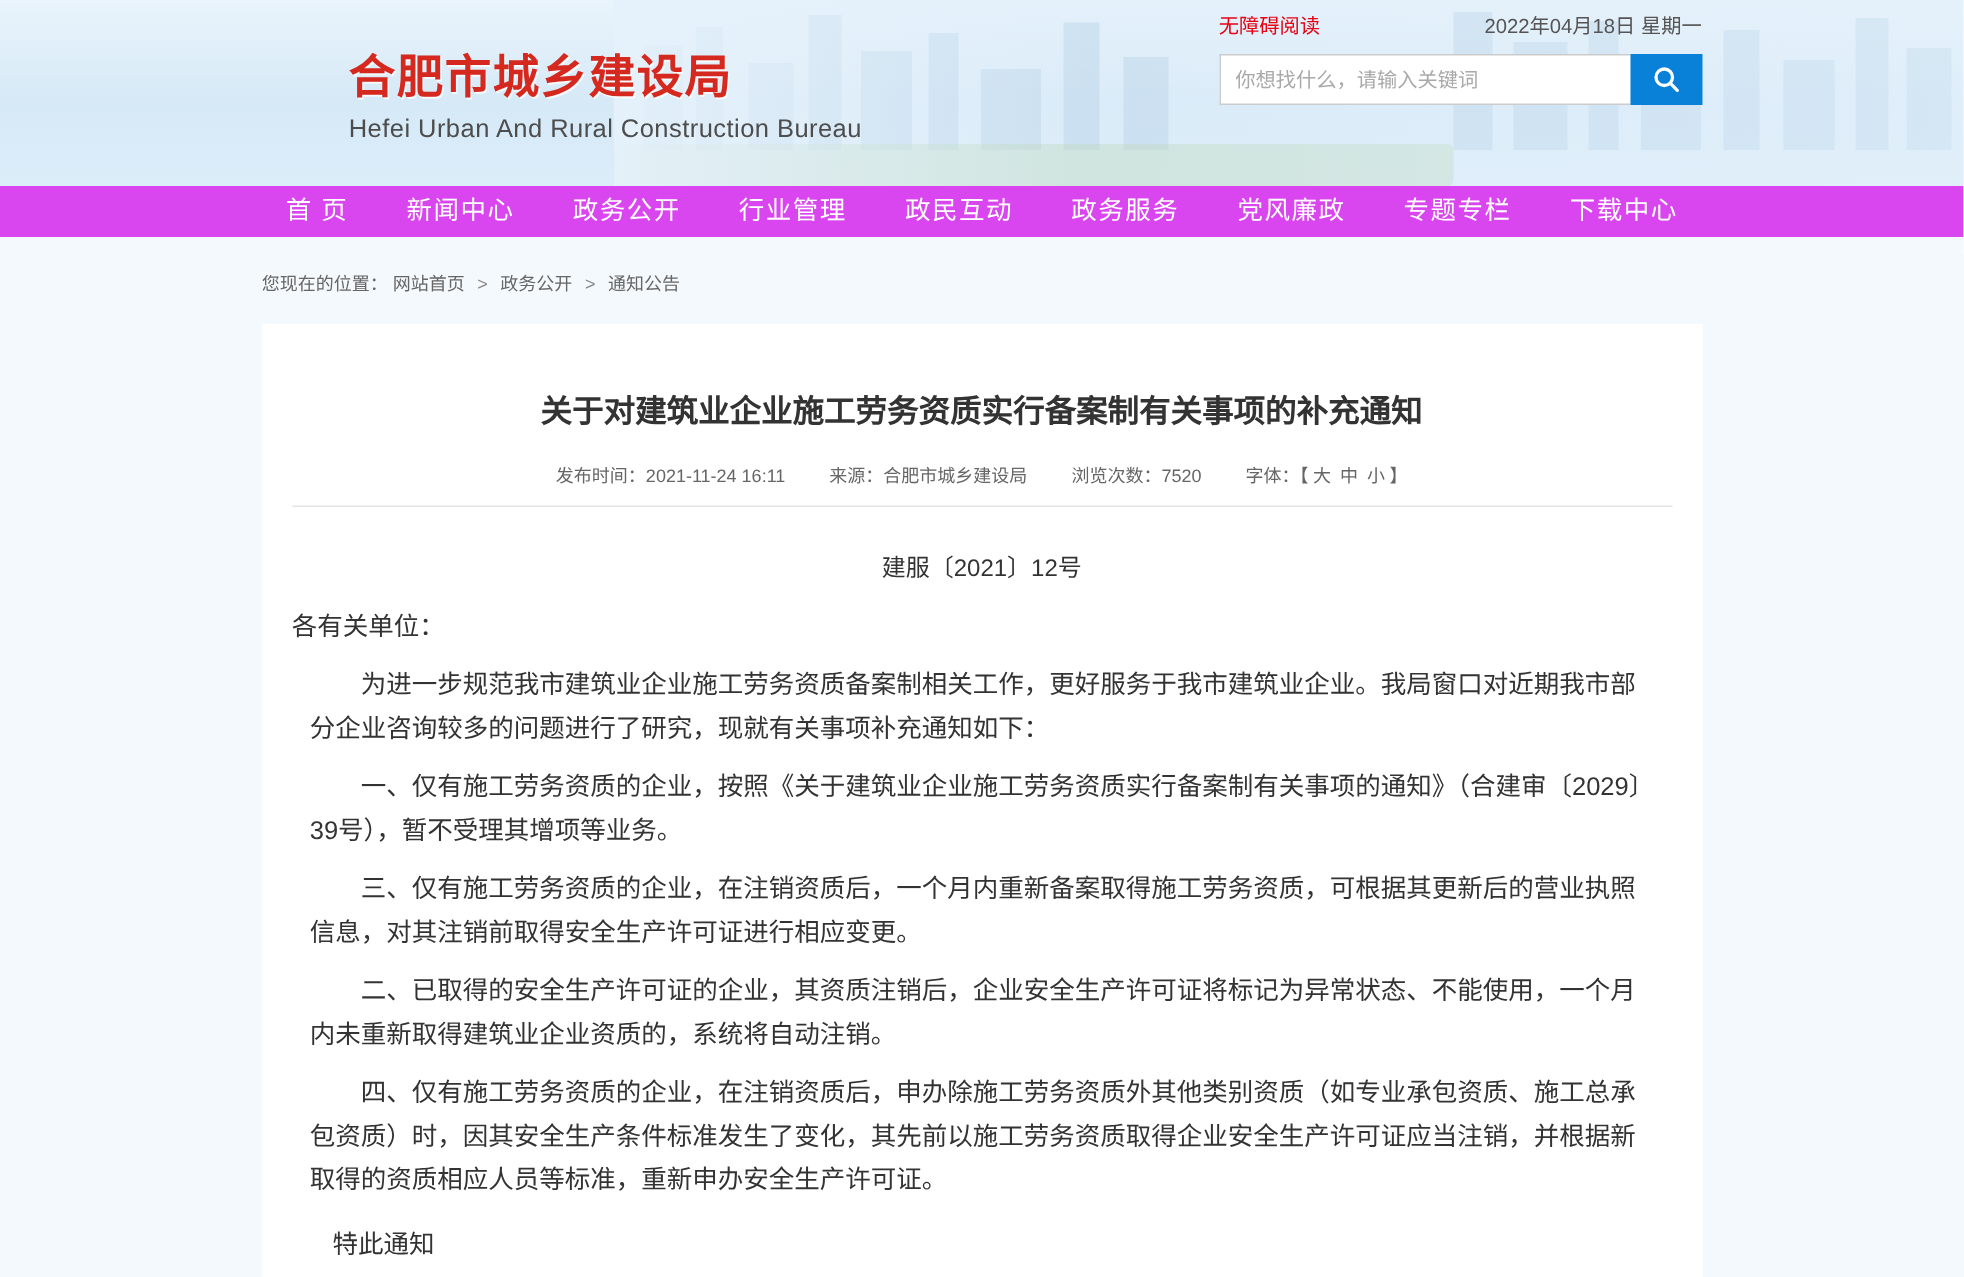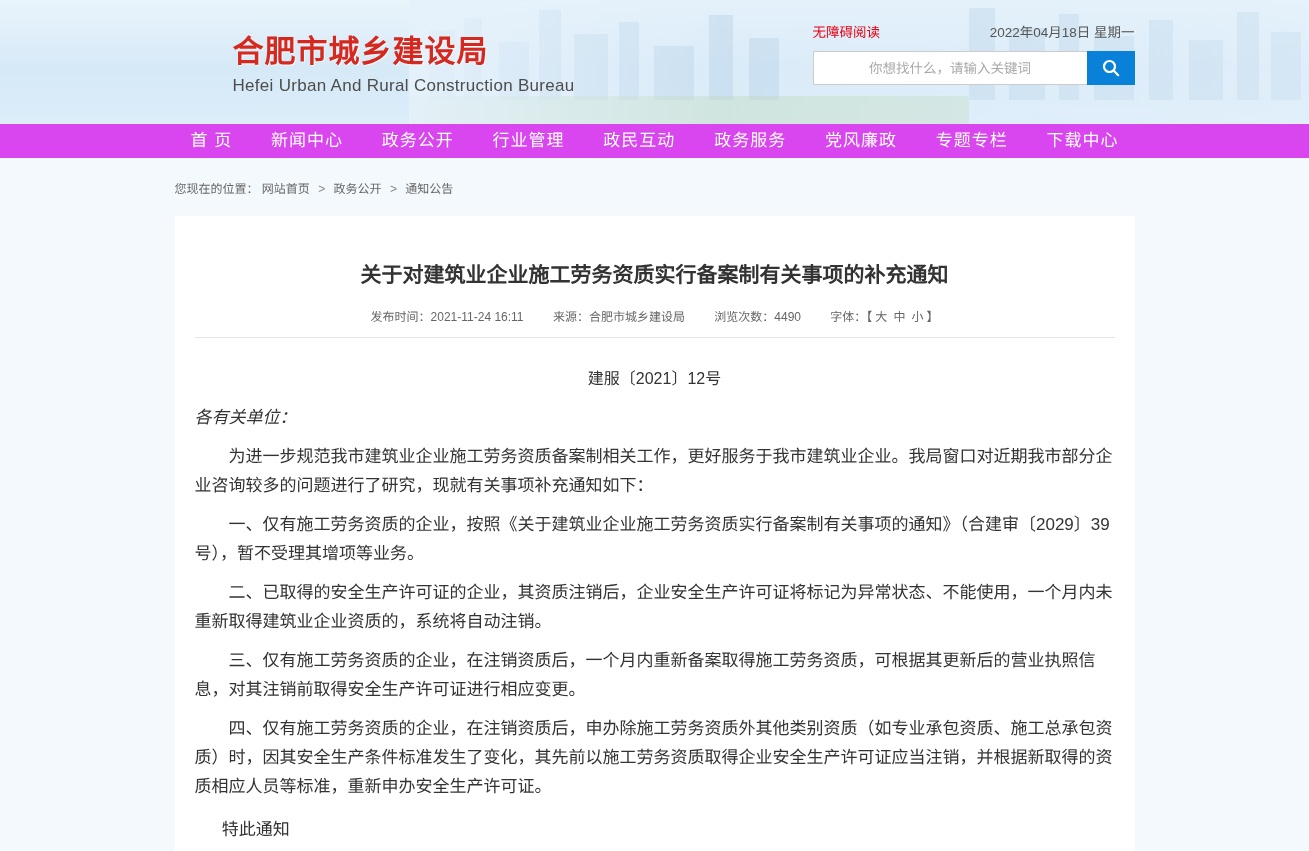--- a/index.html
+++ b/index.html
@@ -38,41 +38,40 @@
     color: #d5281e;
     letter-spacing: 1px;
     text-shadow: 1px 1px 0 rgba(255,255,255,0.7);
   }
   .logo-en {
     margin-top: 5px;
     font-size: 17px;
     color: #4d4d4d;
     letter-spacing: 0.3px;
   }
-  .header-right { width: 322px; padding-top: 21px; }
+  .header-right { width: 322px; padding-top: 6px; }
   .header-top-row {
     display: flex;
     justify-content: space-between;
     align-items: center;
     font-size: 13.5px;
   }
   .accessibility-link { color: #e60012; text-decoration: none; cursor: pointer; }
   .current-date { color: #555; }
   .search-bar { margin-top: 10px; display: flex; height: 34px; }
   .search-input {
     flex: 1;
     border: 1px solid #ccc;
     border-right: none;
     background: #fff;
     padding: 0 10px;
     font-size: 13.5px;
     color: #333;
     outline: none;
     font-family: inherit;
-    text-align: center;
   }
   .search-input::placeholder { color: #a9a9a9; }
   .search-button {
     width: 48px;
     background: #0a81d8;
     border: none;
     cursor: pointer;
     display: flex;
     align-items: center;
     justify-content: center;
@@ -128,22 +127,22 @@
   .font-switch a { color: #666; text-decoration: none; cursor: pointer; margin: 0 3px; }
   .meta-divider { border-bottom: 1px solid #e4e4e4; margin-top: 13px; }
 
   .doc-number {
     text-align: center;
     font-size: 16px;
     color: #333;
     margin-top: 27px;
   }
   .article-body { margin-top: 14px; font-size: 17px; line-height: 29px; color: #333; }
-  .salutation { margin-bottom: 4px; font-style: italic; }
-  .para { text-indent: 2em; margin: 10px 0; }
+  .salutation { margin-bottom: 4px; }
+  .para { text-indent: 2em; margin: 10px 12px; }
   .closing { text-indent: 1.6em; margin-top: 14px; }
 </style>
 </head>
 <body>
 
 <header class="site-header">
   <svg class="header-bg" viewBox="0 0 900 124" preserveAspectRatio="none" aria-hidden="true">
     <rect x="0" y="0" width="900" height="124" fill="#d9ebf8" opacity="0.35"></rect>
     <g fill="#aecbe2" opacity="0.45">
       <rect x="20" y="30" width="26" height="70"></rect>
@@ -235,38 +234,38 @@
     <a>通知公告</a>
   </div>
 </div>
 
 <main class="card">
   <h1 class="article-title">关于对建筑业企业施工劳务资质实行备案制有关事项的补充通知</h1>
 
   <div class="article-meta">
     <span class="meta-item"><span>发布时间：</span><span>2021-11-24 16:11</span></span>
     <span class="meta-item"><span>来源：</span><span>合肥市城乡建设局</span></span>
-    <span class="meta-item"><span>浏览次数：</span><span>4490</span></span>
+    <span class="meta-item"><span>浏览次数：</span><span>7520</span></span>
     <span class="meta-item font-switch"><span>字体：</span><span>【</span><a>大</a><a>中</a><a>小</a><span>】</span></span>
   </div>
 
   <div class="meta-divider"></div>
 
   <div class="doc-number">建服〔2021〕12号</div>
 
   <div class="article-body">
     <p class="salutation">各有关单位：</p>
     <div>
 
         <p class="para">为进一步规范我市建筑业企业施工劳务资质备案制相关工作，更好服务于我市建筑业企业。我局窗口对近期我市部分企业咨询较多的问题进行了研究，现就有关事项补充通知如下：</p>
 
         <p class="para">一、仅有施工劳务资质的企业，按照《关于建筑业企业施工劳务资质实行备案制有关事项的通知》（合建审〔2029〕39号），暂不受理其增项等业务。</p>
 
+        <p class="para">三、仅有施工劳务资质的企业，在注销资质后，一个月内重新备案取得施工劳务资质，可根据其更新后的营业执照信息，对其注销前取得安全生产许可证进行相应变更。</p>
+
         <p class="para">二、已取得的安全生产许可证的企业，其资质注销后，企业安全生产许可证将标记为异常状态、不能使用，一个月内未重新取得建筑业企业资质的，系统将自动注销。</p>
-
-        <p class="para">三、仅有施工劳务资质的企业，在注销资质后，一个月内重新备案取得施工劳务资质，可根据其更新后的营业执照信息，对其注销前取得安全生产许可证进行相应变更。</p>
 
         <p class="para">四、仅有施工劳务资质的企业，在注销资质后，申办除施工劳务资质外其他类别资质（如专业承包资质、施工总承包资质）时，因其安全生产条件标准发生了变化，其先前以施工劳务资质取得企业安全生产许可证应当注销，并根据新取得的资质相应人员等标准，重新申办安全生产许可证。</p>
       </div>
     <p class="closing">特此通知</p>
 
   </div>
 </main>
 
 </body></html>

